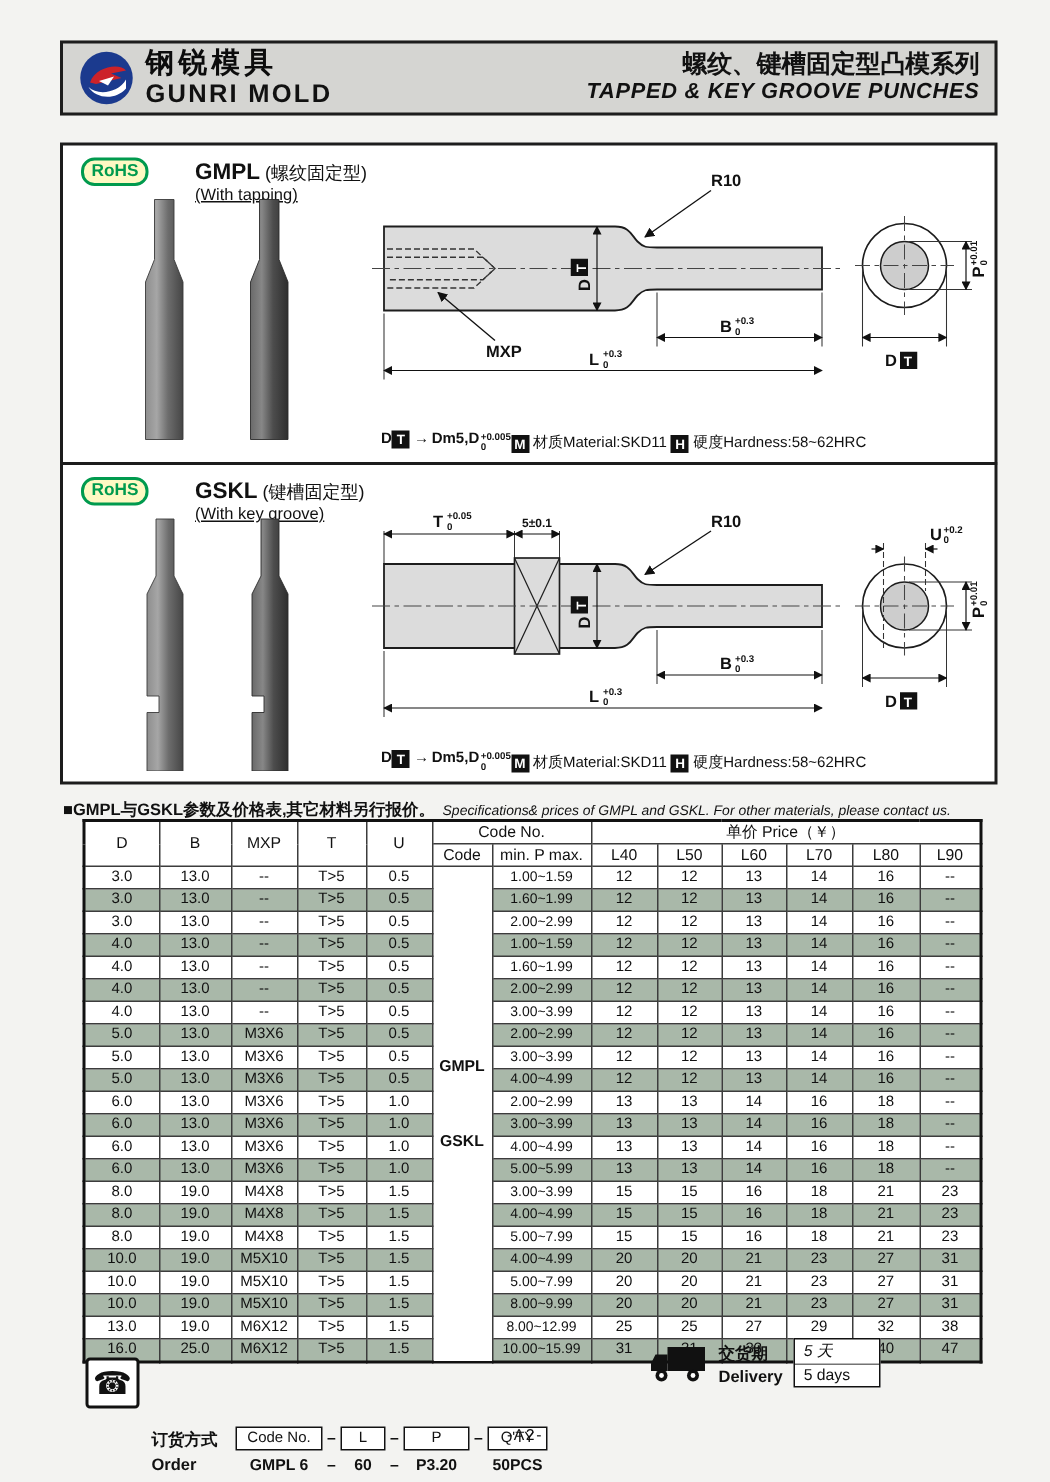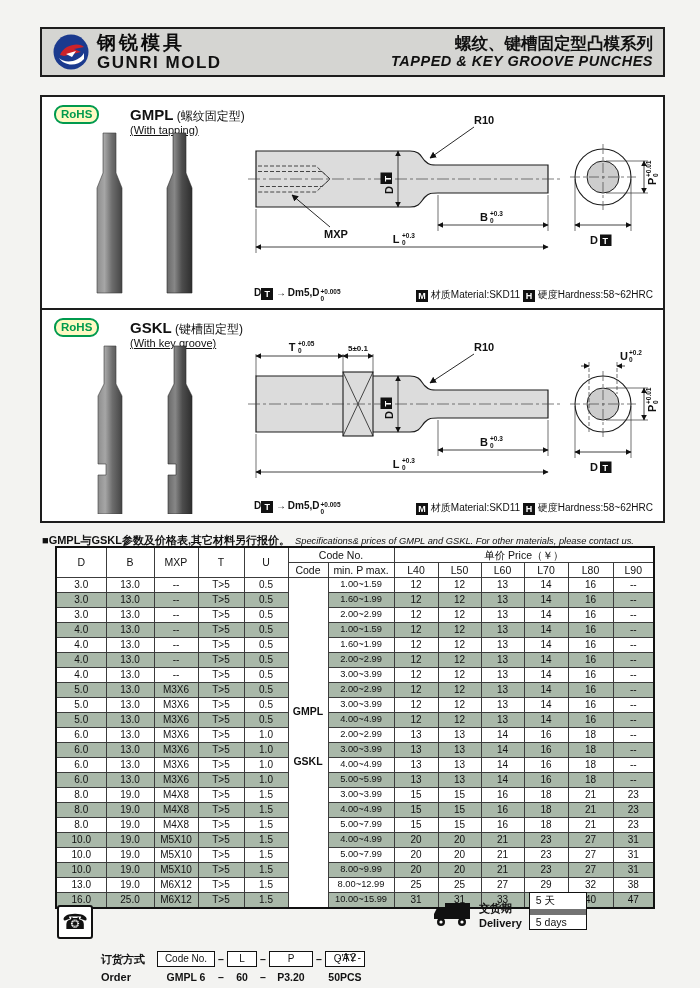--- a/index.html
+++ b/index.html
@@ -36,21 +36,21 @@
     border:2px solid #009a4e;border-radius:9px;color:#009a4e;
     font-size:11.5px;font-weight:bold;padding:0 5px;line-height:15px;background:#fef9c3;
   }
   .sec-title{position:absolute;left:88px;top:9px;line-height:1.2;font-size:12px;}
   .sec-code{font-size:15px;font-weight:bold;}
   .sec-en{font-size:11px;text-decoration:underline;}
   .punches{position:absolute;left:46px;top:34px;display:flex;gap:26px;}
   .drawing{position:absolute;left:206px;top:14px;}
   .bottom-notes{
     position:absolute;left:0;right:10px;bottom:6px;
-    display:flex;justify-content:space-between;align-items:flex-end;
+    display:flex;justify-content:flex-start;align-items:flex-end;
     padding-left:212px;font-size:10px;
   }
   .bx{
     display:inline-block;background:#111;color:#fff;font-weight:bold;
     font-size:9px;width:12px;height:12px;line-height:12px;text-align:center;
     vertical-align:-1px;
   }
   .note-left{font-weight:bold;white-space:nowrap;}
   .note-right{white-space:nowrap;font-size:10px;}
   .tolv{
@@ -98,21 +98,21 @@
   }
   .og-dash{text-align:center;font-weight:bold;}
   .og-val{text-align:center;font-weight:bold;}
   .delivery{position:absolute;left:432px;top:892px;display:flex;align-items:flex-end;gap:7px;}
   .del-labels{display:flex;flex-direction:column;line-height:1.3;font-weight:bold;font-size:11px;}
   .days-box{
     border:1.5px solid #111;width:56px;background:#fff;text-align:left;
     font-size:10.5px;
   }
   .days-box div{padding:1px 6px;}
-  .days-box div:first-child{border-bottom:6px solid #737373;}
+  .days-box div:first-child{border-bottom:1px solid #737373;font-style:italic;}
   .page-num{position:absolute;left:0;right:0;top:951px;text-align:center;font-size:10.5px;letter-spacing:1px;}
   
   svg text{font-family:"Liberation Sans",sans-serif;}
   .dimtxt{font-size:11px;font-weight:bold;fill:#111;}
   .toltxt{font-size:6.5px;font-weight:bold;fill:#111;}
   .smalldim{font-size:8px;font-weight:bold;fill:#111;}
 </style>
 </head>
 <body>
 

